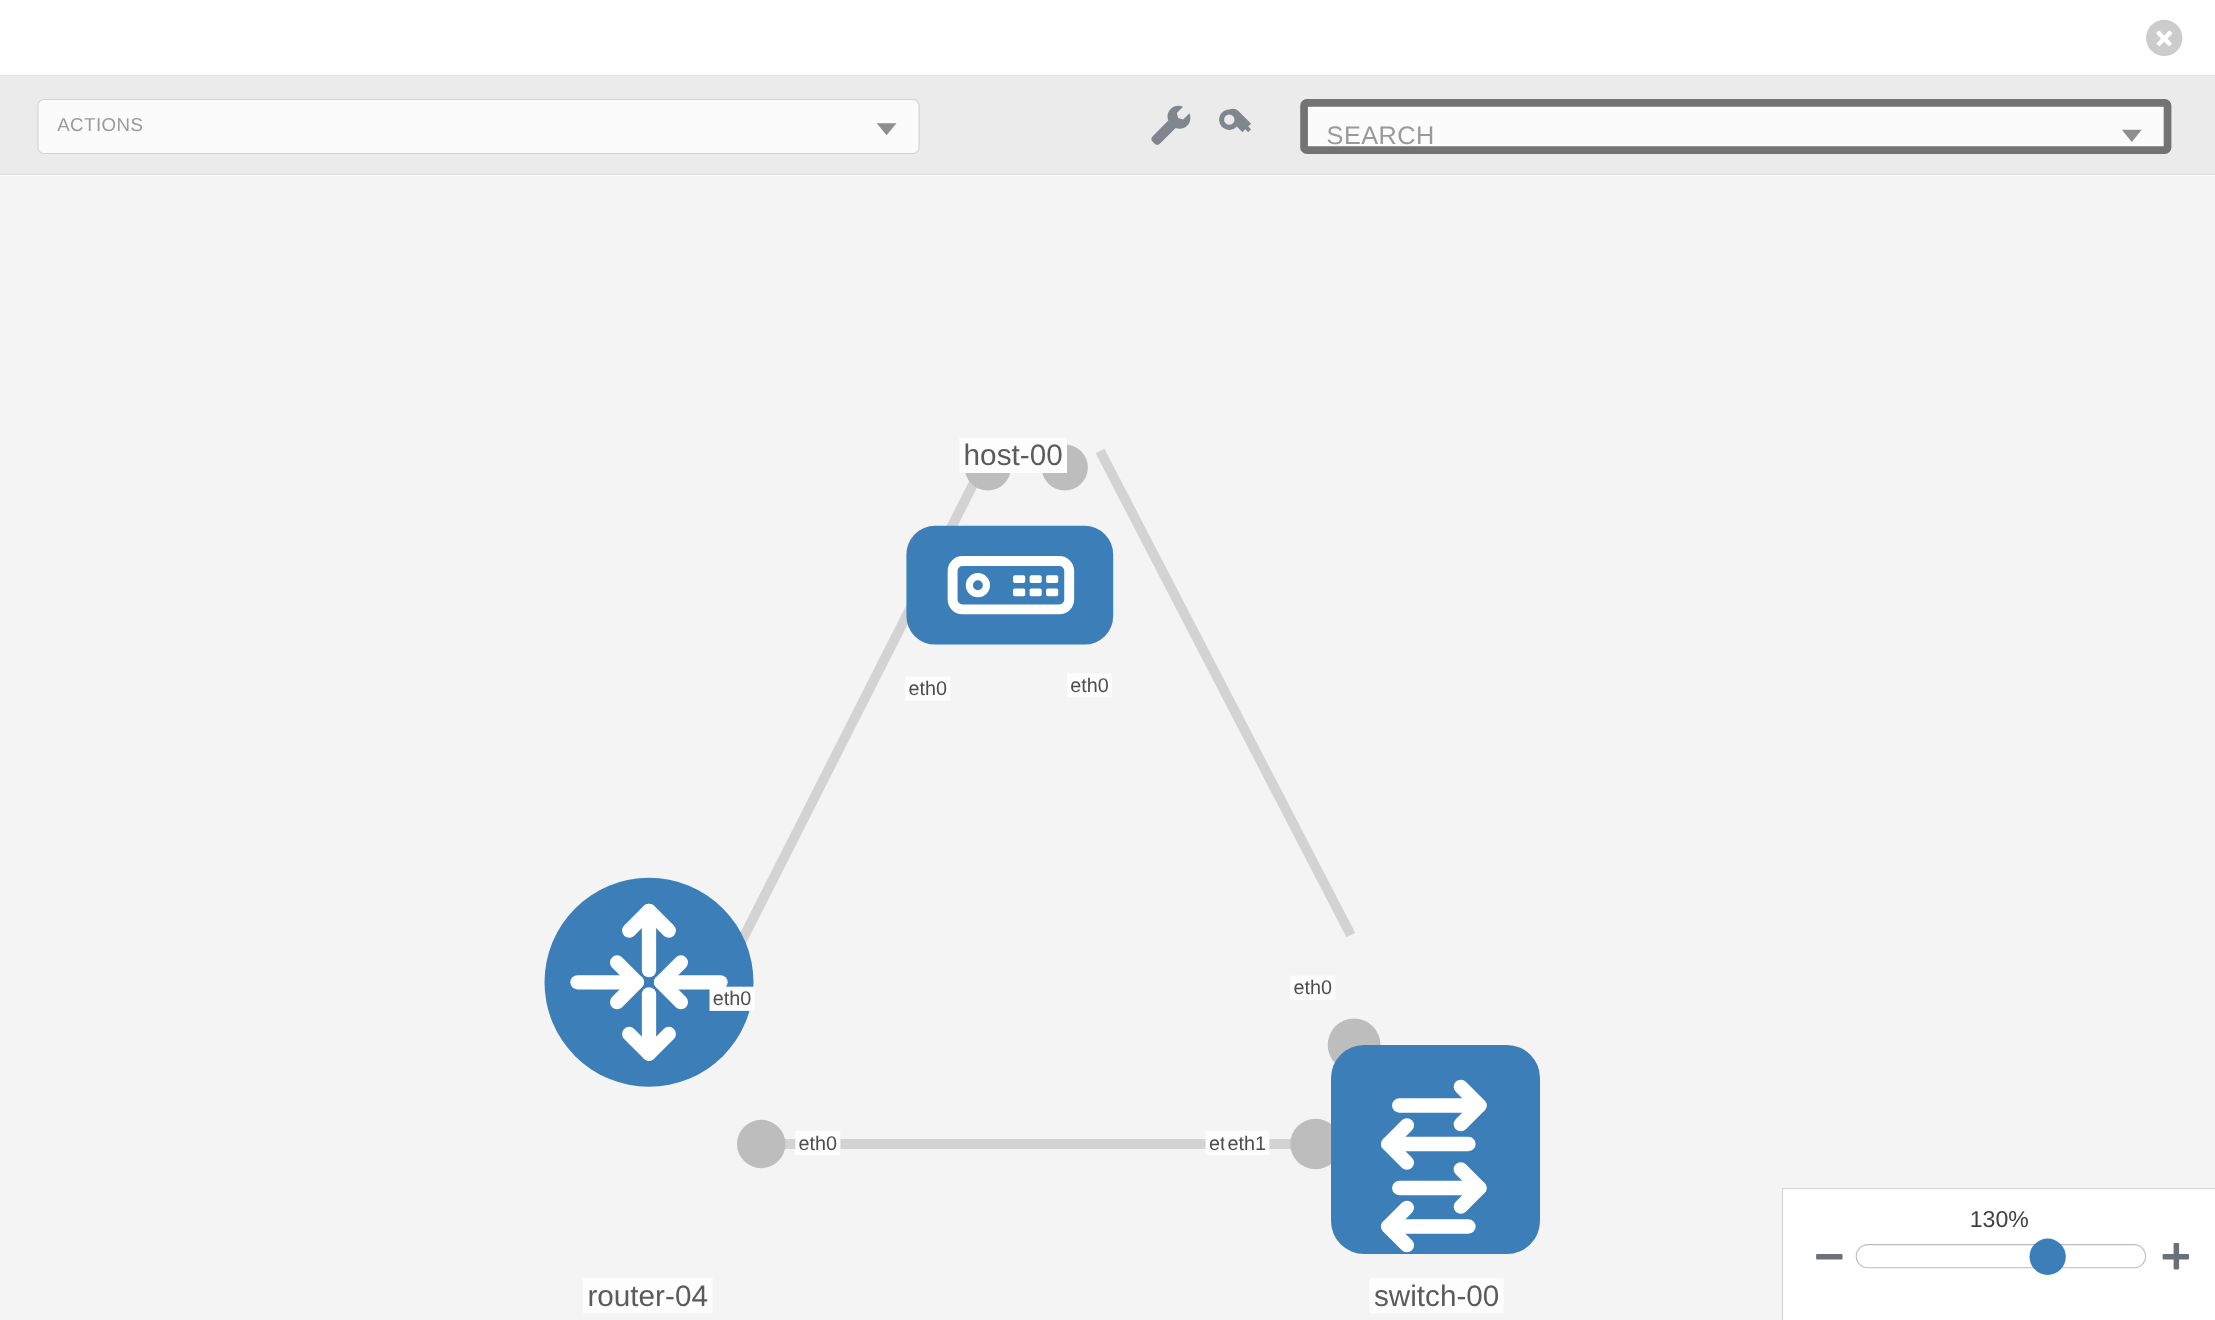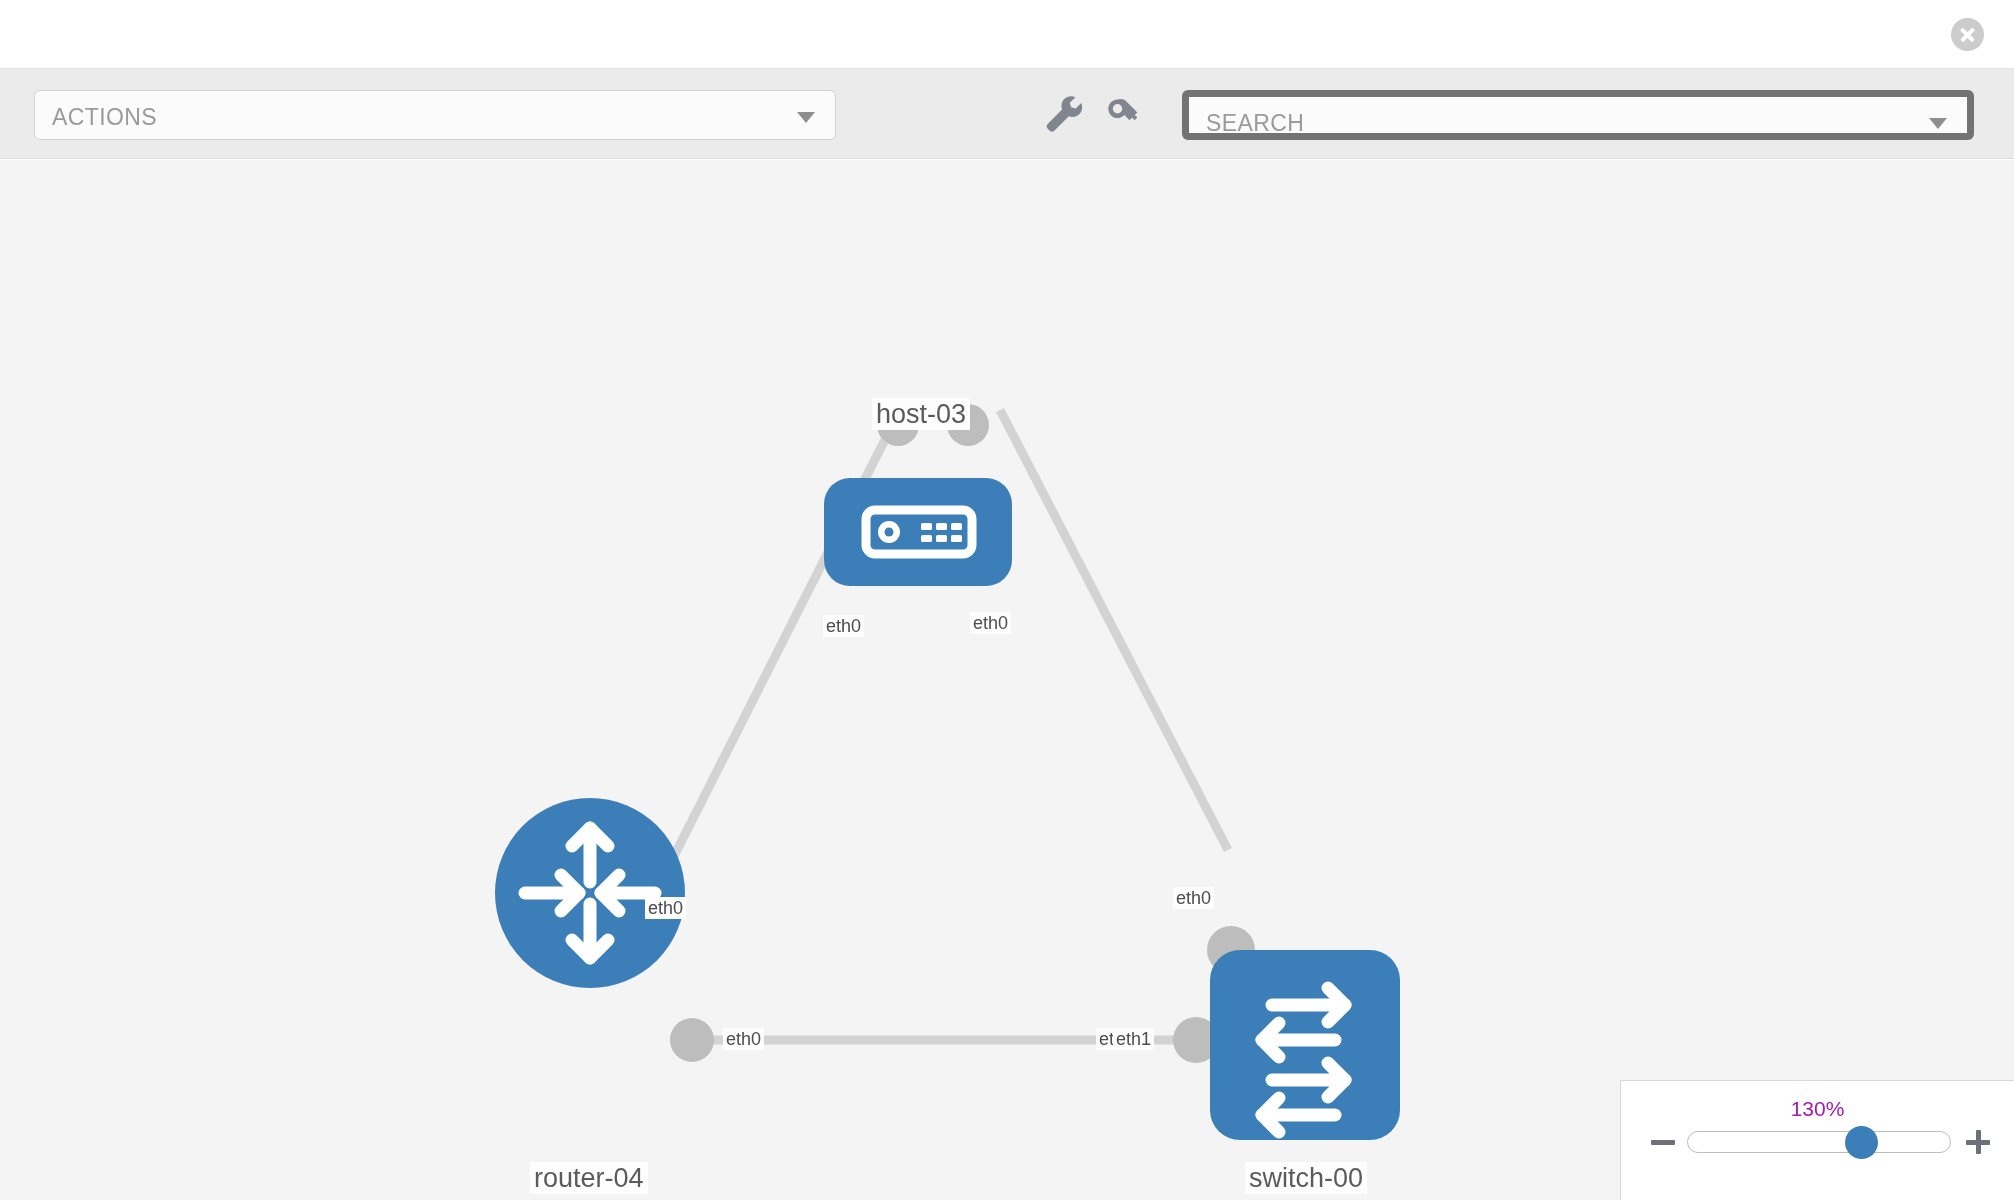--- a/index.html
+++ b/index.html
@@ -78,21 +78,21 @@
     width: 802px;
     height: 50px;
     background: #fbfbfb;
     border: 1px solid #d3d3d3;
     border-radius: 6px;
   }
   .actions-select .sel-label {
     position: absolute;
     left: 17px;
     top: 13px;
-    font-size: 23px;
+    font-size: 17px;
     color: #9a9a9a;
     letter-spacing: 0.4px;
   }
   .caret {
     position: absolute;
     right: 20px;
     top: 21px;
     width: 0; height: 0;
     border-left: 9px solid transparent;
     border-right: 9px solid transparent;
@@ -173,21 +173,21 @@
     border: 1px solid #d7d7d7;
     border-right: none;
     border-bottom: none;
   }
   .zoom-value {
     position: absolute;
     top: 16px;
     left: 0; right: 0;
     text-align: center;
     font-size: 21px;
-    color: #a21caf;
+    color: #404040;
   }
   .zoom-minus, .zoom-plus {
     position: absolute;
     top: 47px;
     width: 28px;
     height: 28px;
     cursor: pointer;
   }
   .zoom-minus { left: 28px; }
   .zoom-plus  { right: 22px; }
@@ -320,21 +320,21 @@
           <line x1="1262" y1="880" x2="1335" y2="880"></line>
           <polyline points="1279,863 1262,880 1279,897"></polyline>
           <line x1="1272" y1="920" x2="1345" y2="920"></line>
           <polyline points="1328,903 1345,920 1328,937"></polyline>
           <line x1="1262" y1="955" x2="1335" y2="955"></line>
           <polyline points="1279,938 1262,955 1279,972"></polyline>
         </g>
       </g>
     </svg>
 
-    <div class="node-label" id="label-host" style="left: 872px; top: 238px;">host-03</div>
+    <div class="node-label" id="label-host" style="left: 872px; top: 238px;">host-00</div>
     <div class="node-label" id="label-router" style="left: 530px; top: 1002px;">router-04</div>
     <div class="node-label" id="label-switch" style="left: 1245px; top: 1002px;">switch-00</div>
 
     <div class="iface-label" id="if-host-left" style="left: 823px; top: 455px;">eth0</div>
     <div class="iface-label" id="if-host-right" style="left: 970px; top: 452px;">eth0</div>
     <div class="iface-label" id="if-router-nw" style="left: 645px; top: 737px;">eth0</div>
     <div class="iface-label" id="if-switch-nw" style="left: 1173px; top: 727px;">eth0</div>
     <div class="iface-label" id="if-router-east" style="left: 723px; top: 868px;">eth0</div>
     <div class="iface-label" id="if-switch-w0" style="left: 1096px; top: 868px;">eth0</div>
     <div class="iface-label" id="if-switch-w1" style="left: 1113px; top: 868px;">eth1</div>

